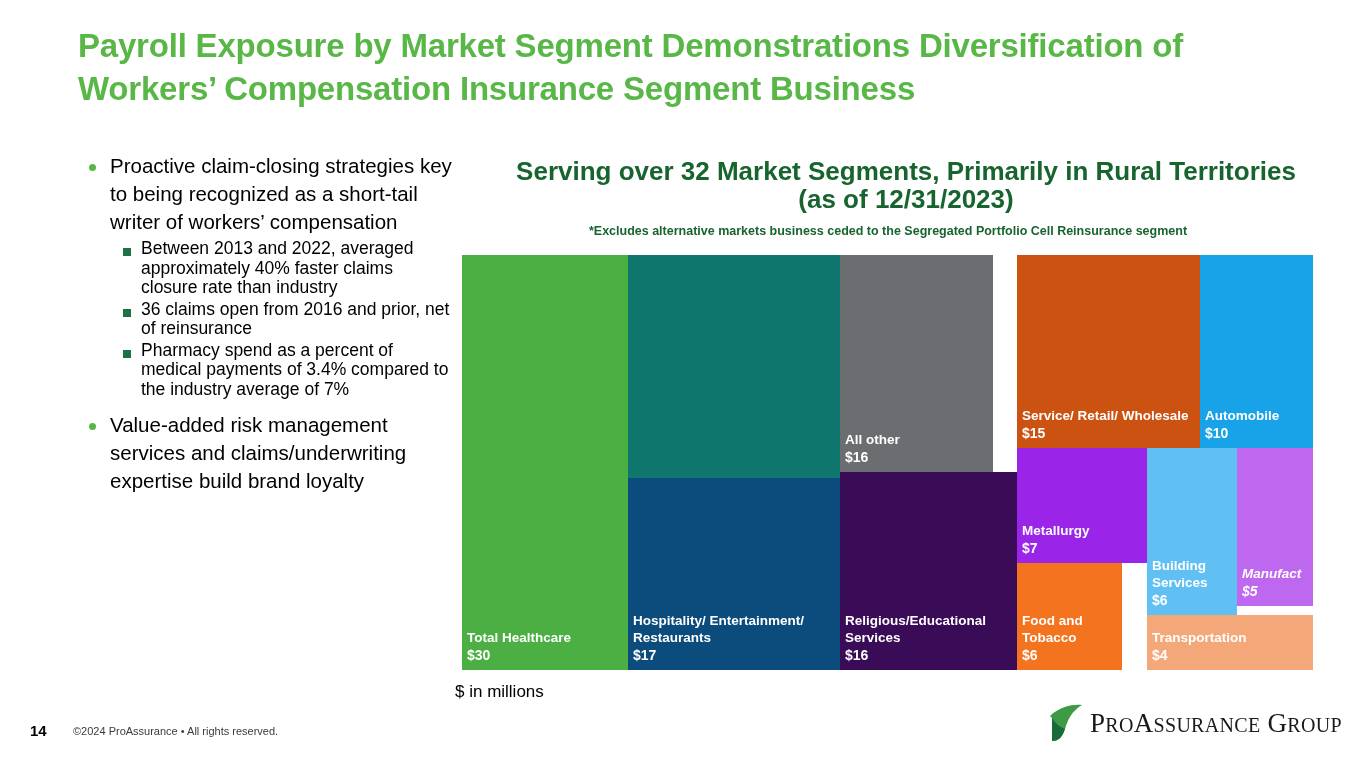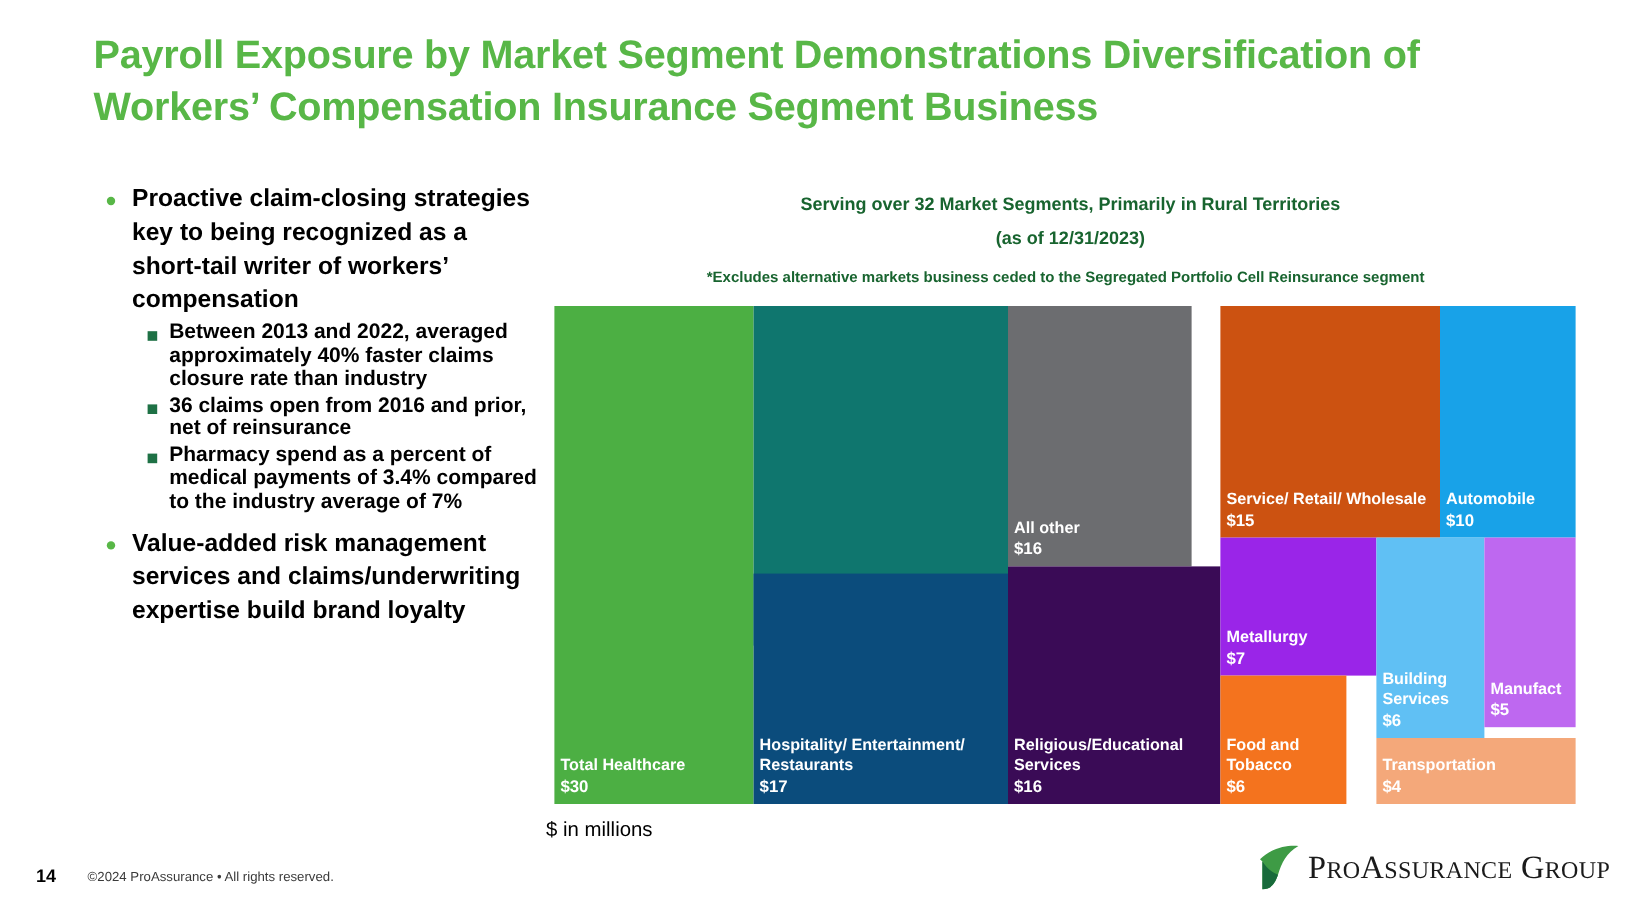--- a/index.html
+++ b/index.html
@@ -33,21 +33,20 @@
   #bullets {
     position: absolute;
     left: 80px;
     top: 152px;
     width: 372px;
   }
   .l1-item {
     position: relative;
     padding-left: 30px;
     margin-bottom: 6px;
-    font-weight: bold;
   }
   .l1-item .bullet-dot {
     position: absolute;
     left: 9px;
     top: 12px;
     width: 7px;
     height: 7px;
     border-radius: 50%;
     background: #58B747;
   }
@@ -74,25 +73,25 @@
   }
   .l2-text {
     font-size: 17.5px;
     line-height: 19.5px;
     color: #000000;
   }
 
   
   #chart-heading {
     position: absolute;
-    left: 467px;
+    left: 481px;
     top: 157px;
     width: 850px;
     text-align: center;
-    font-size: 15px;
+    font-size: 26px;
     line-height: 28px;
     font-weight: bold;
     color: #18642F;
   }
   #chart-subnote {
     position: absolute;
     left: 463px;
     top: 224px;
     width: 850px;
     text-align: center;
@@ -284,21 +283,21 @@
         <div class="tile-label">Food and Tobacco</div>
         <div class="tile-value">$6</div>
       </div>
     </div>
     <div class="tile align-left" style="left: 685px; top: 193px; width: 90px; height: 167px; background: rgb(96, 192, 244);">
       <div class="tile-inner">
         <div class="tile-label">Building Services</div>
         <div class="tile-value">$6</div>
       </div>
     </div>
-    <div class="tile align-center" style="left: 775px; top: 193px; width: 76px; height: 158px; background: rgb(190, 104, 240);">
+    <div class="tile align-center" style="left: 775px; top: 193px; width: 76px; height: 158px; background: rgb(190, 104, 240); font-style: italic;">
       <div class="tile-inner">
         <div class="tile-label">Manufact</div>
         <div class="tile-value">$5</div>
       </div>
     </div>
     <div class="tile align-left" style="left: 685px; top: 360px; width: 166px; height: 55px; background: rgb(244, 168, 122);">
       <div class="tile-inner">
         <div class="tile-label">Transportation</div>
         <div class="tile-value">$4</div>
       </div>

